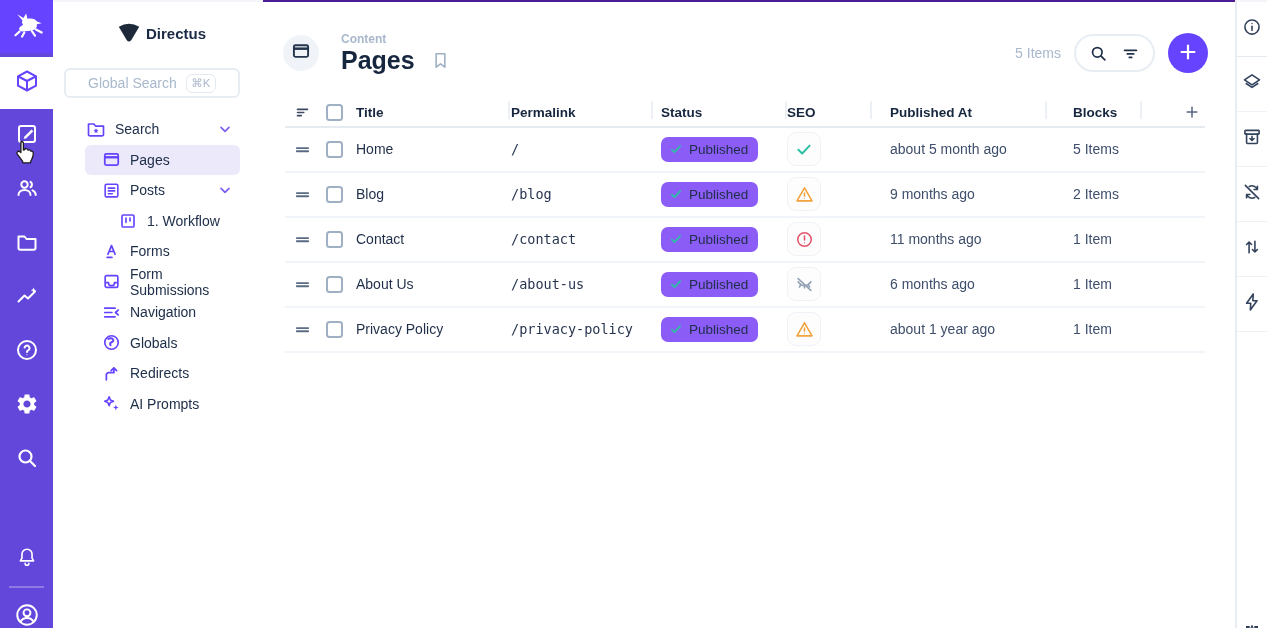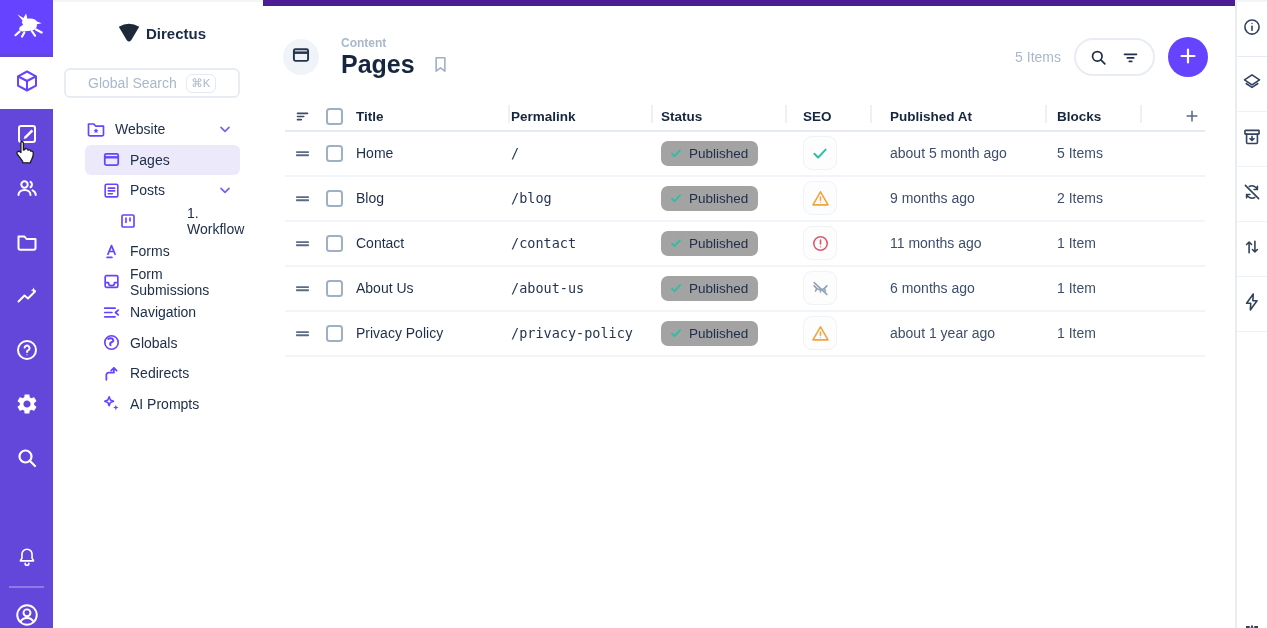--- a/index.html
+++ b/index.html
@@ -23,25 +23,25 @@
   .search-box { margin:10px 23px 16px 11px; height:30px; border:2px solid #E8EDF3; border-radius:6px;
     display:flex; align-items:center; justify-content:center; gap:9px; color:#A9B8CC; cursor:text; }
   .search-ph { font-size:14px; }
   .kbd { font-size:11.5px; border:1.5px solid #E4EAF1; border-radius:6px; padding:1.5px 4.5px; color:#A9B8CC; }
   .tree { margin:0 23px 0 32px; }
   .tree-item { height:30.5px; display:flex; align-items:center; border-radius:6px; cursor:pointer;
     color:#20304B; font-size:14px; font-weight:500; }
   .tree-item .t-icon { width:20px; height:20px; color:#6644FF; margin-right:9px; flex-shrink:0;
     display:grid; place-items:center; }
   .tree-item.selected { background:#ECE9FB; }
-  .lvl0 { padding-left:1px; } .lvl1 { padding-left:16px; } .lvl2 { padding-left:33px;gap:40px; }
+  .lvl0 { padding-left:1px; } .lvl1 { padding-left:16px; } .lvl2 { padding-left:33px; }
   .chev { margin-left:auto; margin-right:7px; color:#7C5CF2; display:grid; place-items:center; }
 
   
-  .main { flex:1; border-top:6px solid #4c1d95; min-width:0; }
+  .main { flex:1; border-top:2px solid #4c1d95; min-width:0; }
   .main-header { display:flex; align-items:center; padding:30px 27px 14px 20px; }
   .coll-circle { width:36px; height:36px; border-radius:50%; background:#F0F4F9; color:#24344D;
     display:grid; place-items:center; flex-shrink:0; }
   .title-block { margin-left:22px; }
   .eyebrow { font-size:12px; font-weight:600; color:#A9B8CC; margin-bottom:1px; }
   .title-row { display:flex; align-items:center; gap:16px; }
   .page-title { font-size:25px; font-weight:700; color:#16263E; line-height:1.1; }
   .bookmark { color:#9FB0C4; cursor:pointer; display:grid; place-items:center; }
   .header-right { margin-left:auto; display:flex; align-items:center; gap:13px; }
   .count { font-size:14px; color:#A9B8CC; }
@@ -53,27 +53,27 @@
 
   
   .table { margin:10px 30px 0 22px; }
   .tgrid { display:grid; grid-template-columns:35px 28px 160px 143px 134px 85px 175px 95px 1fr; align-items:center; }
   .thead { height:29px; border-bottom:2px solid #E6EBF1; font-size:13.5px; font-weight:700; color:#16263E; }
   .th { position:relative; height:100%; display:flex; align-items:center; }
   .th.sep::before { content:""; position:absolute; left:0; top:2px; bottom:7px; width:2px; background:#EDF1F6; }
   .trow { height:45px; border-bottom:2px solid #F1F4F8; font-size:14px; color:#1F2E49; }
   .c-center { justify-content:center; display:flex; align-items:center; }
   .c-title { padding-left:8px; } .c-perma { padding-left:3px; } .c-status { padding-left:10px; }
-  .c-seo { padding-left:18px; } .c-date { padding-left:20px; } .c-blocks { padding-left:12px; }
+  .c-seo { padding-left:2px; } .c-date { padding-left:20px; } .c-blocks { padding-left:28px; }
   .c-plus { display:flex; justify-content:flex-end; padding-right:4px; color:#59677F; }
   .mono { font-family:"DejaVu Sans Mono","Liberation Mono",monospace; font-size:13.5px; color:#273550; }
   .muted-cell { color:#3E4E6B; }
   .checkbox { width:17px; height:17px; border:2px solid #9FB0C4; border-radius:3.5px; background:#fff; cursor:pointer; }
   .drag { color:#5A6B84; cursor:grab; display:grid; place-items:center; }
-  .status-pill { background:#a3a3a3; border-radius:7px; height:25px; padding:0 10px 0 8px;
+  .status-pill { background:#8b5cf6; border-radius:7px; height:25px; padding:0 10px 0 8px;
     display:inline-flex; align-items:center; gap:6px; font-size:13.5px; color:#21304A; }
   .seo-tile { width:34px; height:34px; border-radius:9px; background:#FDFDFE; border:1.5px solid #EFF2F6;
     display:grid; place-items:center; }
   .seo-tile > span { display:grid; place-items:center; }
   .ic-check { color:#2BBFA4; } .ic-warn { color:#F2A33C; } .ic-err { color:#E2566B; } .ic-hidden { color:#93A1B5; }
 
   
   .right-bar { width:32px; flex-shrink:0; border-left:2px solid #E8EDF3; border-top:2px solid #F3F5F9;
     display:flex; flex-direction:column; align-items:center; }
   .rb-cell { height:55px; width:100%; display:grid; place-items:center; color:#32415C; cursor:pointer;
@@ -218,21 +218,21 @@
 
     <div class="tree">
 
       <div class="tree-item lvl0">
         <span class="t-icon">
           <svg width="20" height="20" viewBox="0 0 24 24" fill="none" stroke="currentColor" stroke-width="2" stroke-linejoin="round">
             <path d="M3 6 h6.5 l2 2.5 H21 v10 a1.8 1.8 0 0 1 -1.8 1.8 H4.8 A1.8 1.8 0 0 1 3 18.5 z"></path>
             <path d="M12 11.2 l.9 1.8 2 .3 -1.45 1.4 .35 2 -1.8 -.95 -1.8 .95 .35 -2 -1.45 -1.4 2 -.3 z" fill="currentColor" stroke="none"></path>
           </svg>
         </span>
-        <span>Website</span>
+        <span>Search</span>
         <span class="chev">
           <svg width="16" height="16" viewBox="0 0 24 24" fill="none" stroke="currentColor" stroke-width="2.4" stroke-linecap="round" stroke-linejoin="round">
               <path d="M6 9.5 l6 6 6-6"></path>
             </svg>
         </span>
       </div>
 
       <div class="tree-item lvl1 selected">
         <span class="t-icon">
           <svg width="19" height="19" viewBox="0 0 24 24" fill="none" stroke="currentColor" stroke-width="2.2" stroke-linejoin="round">

